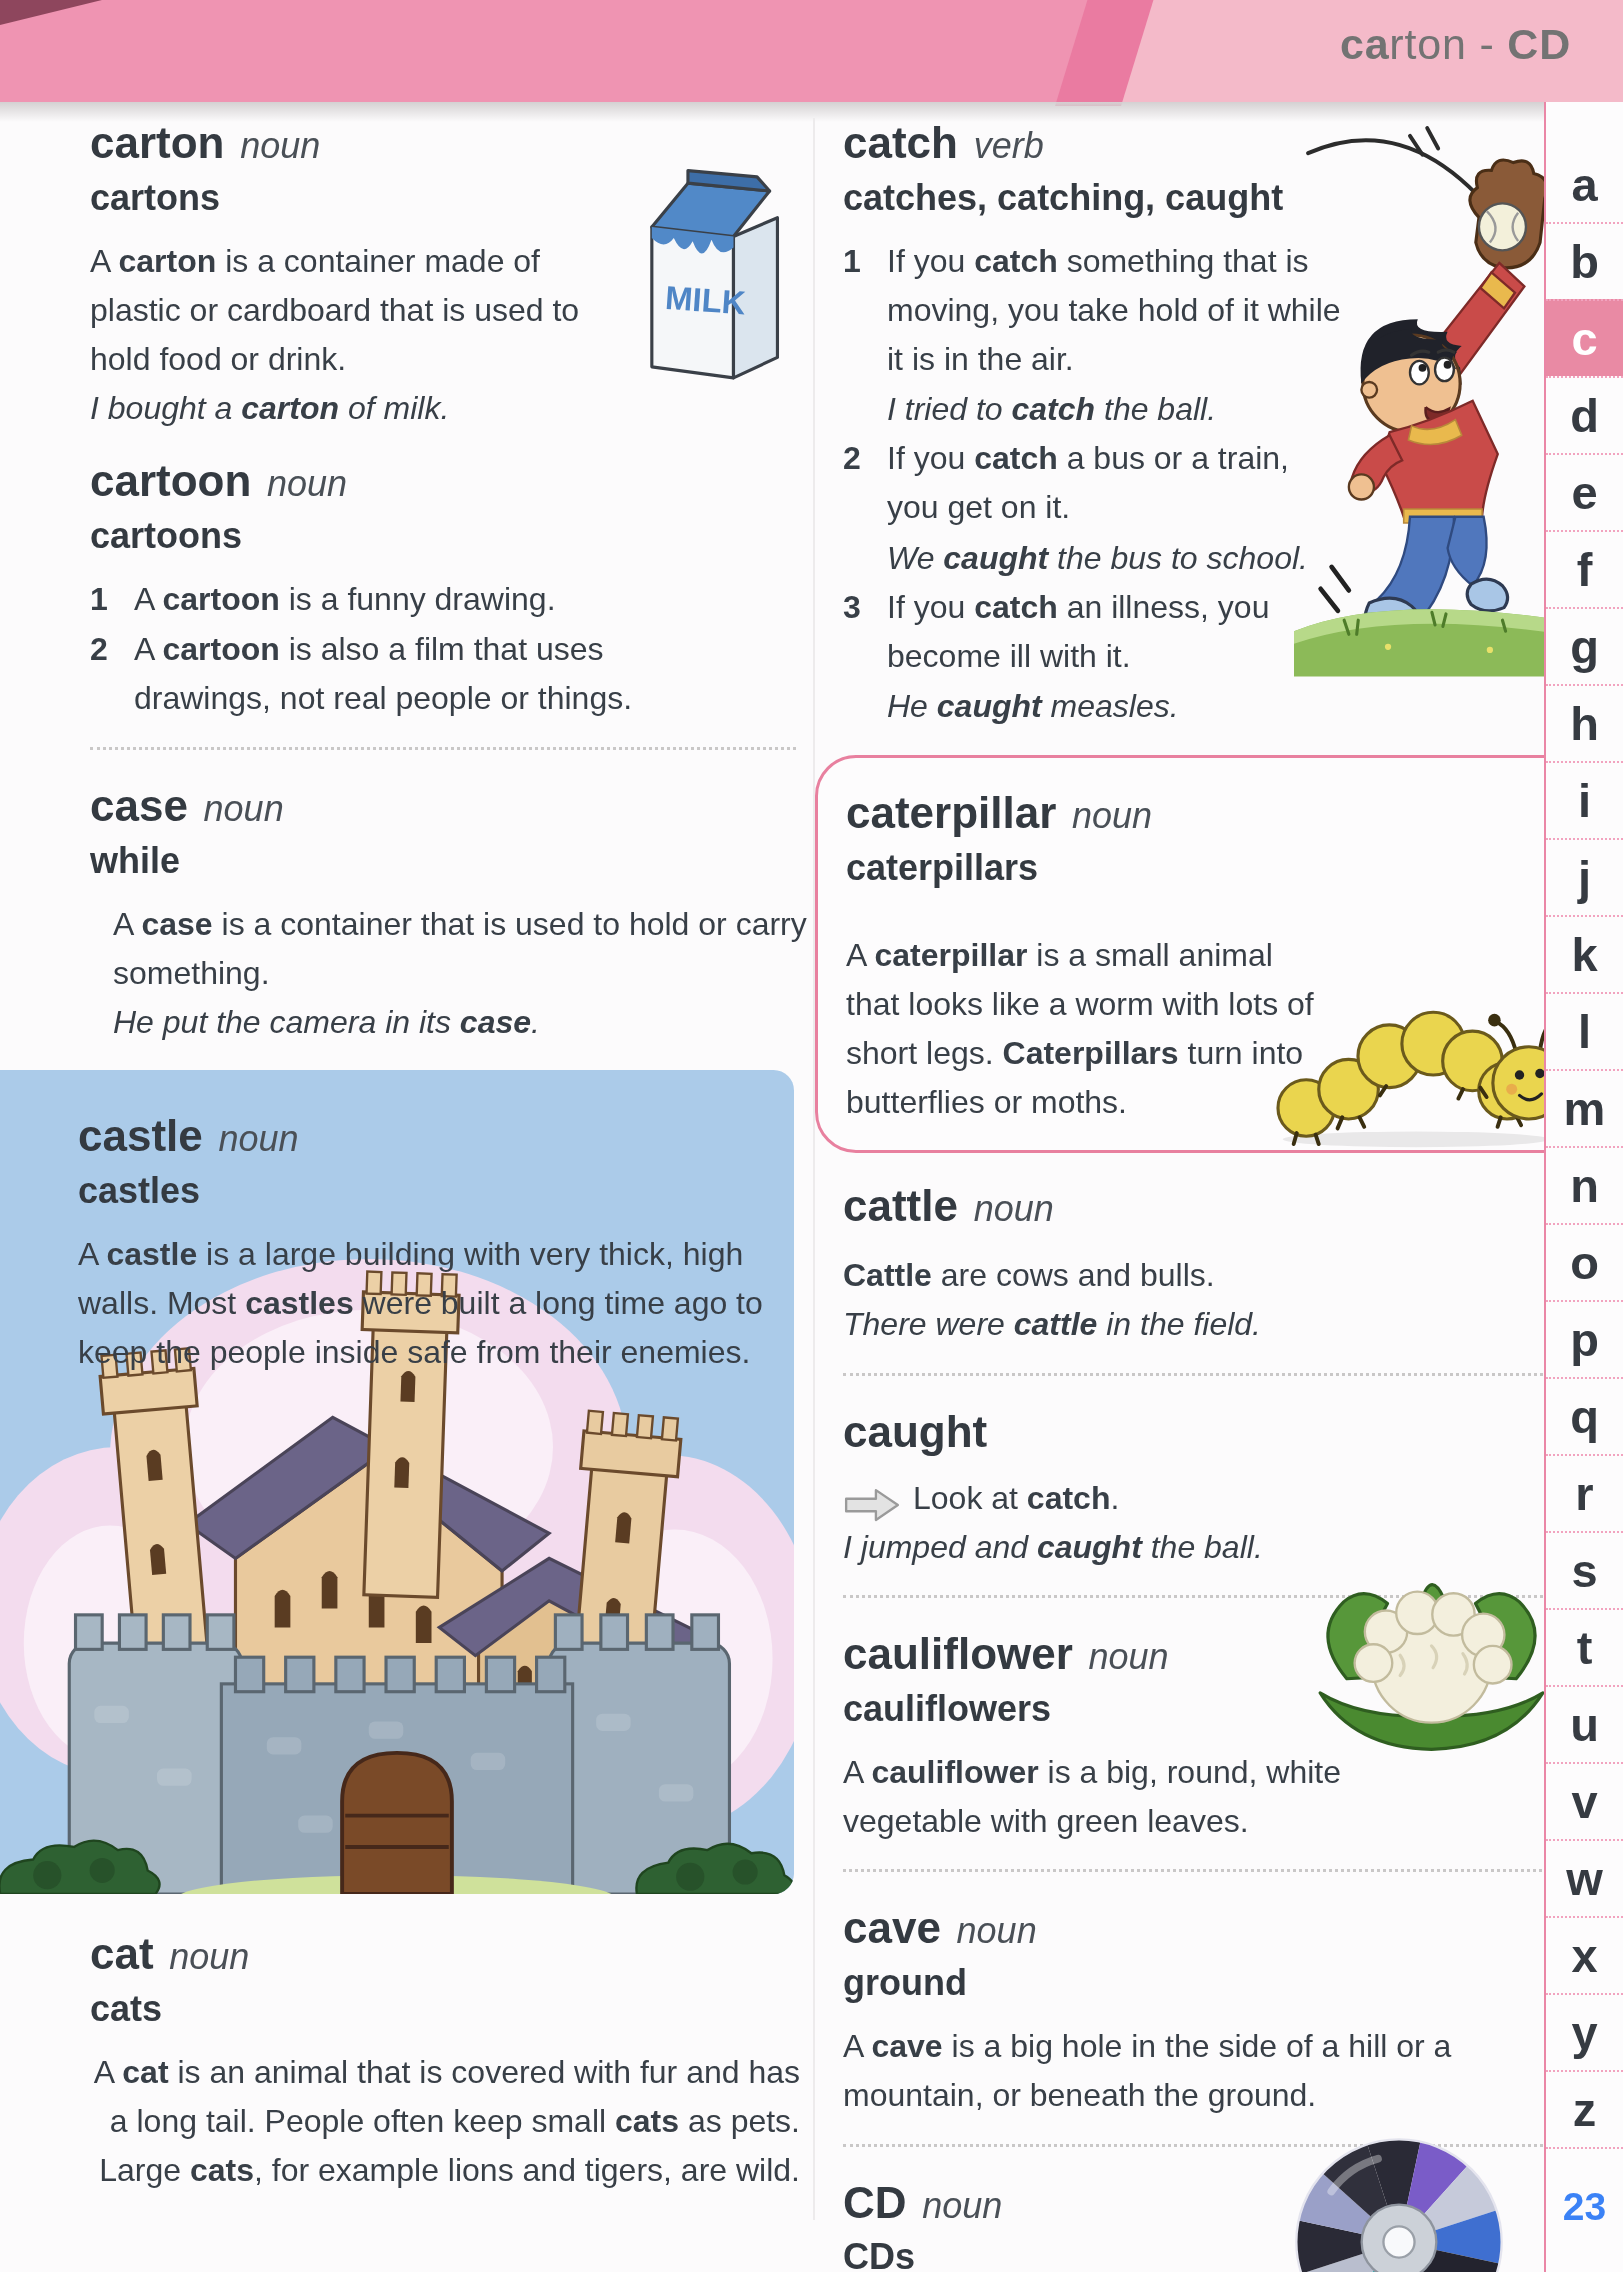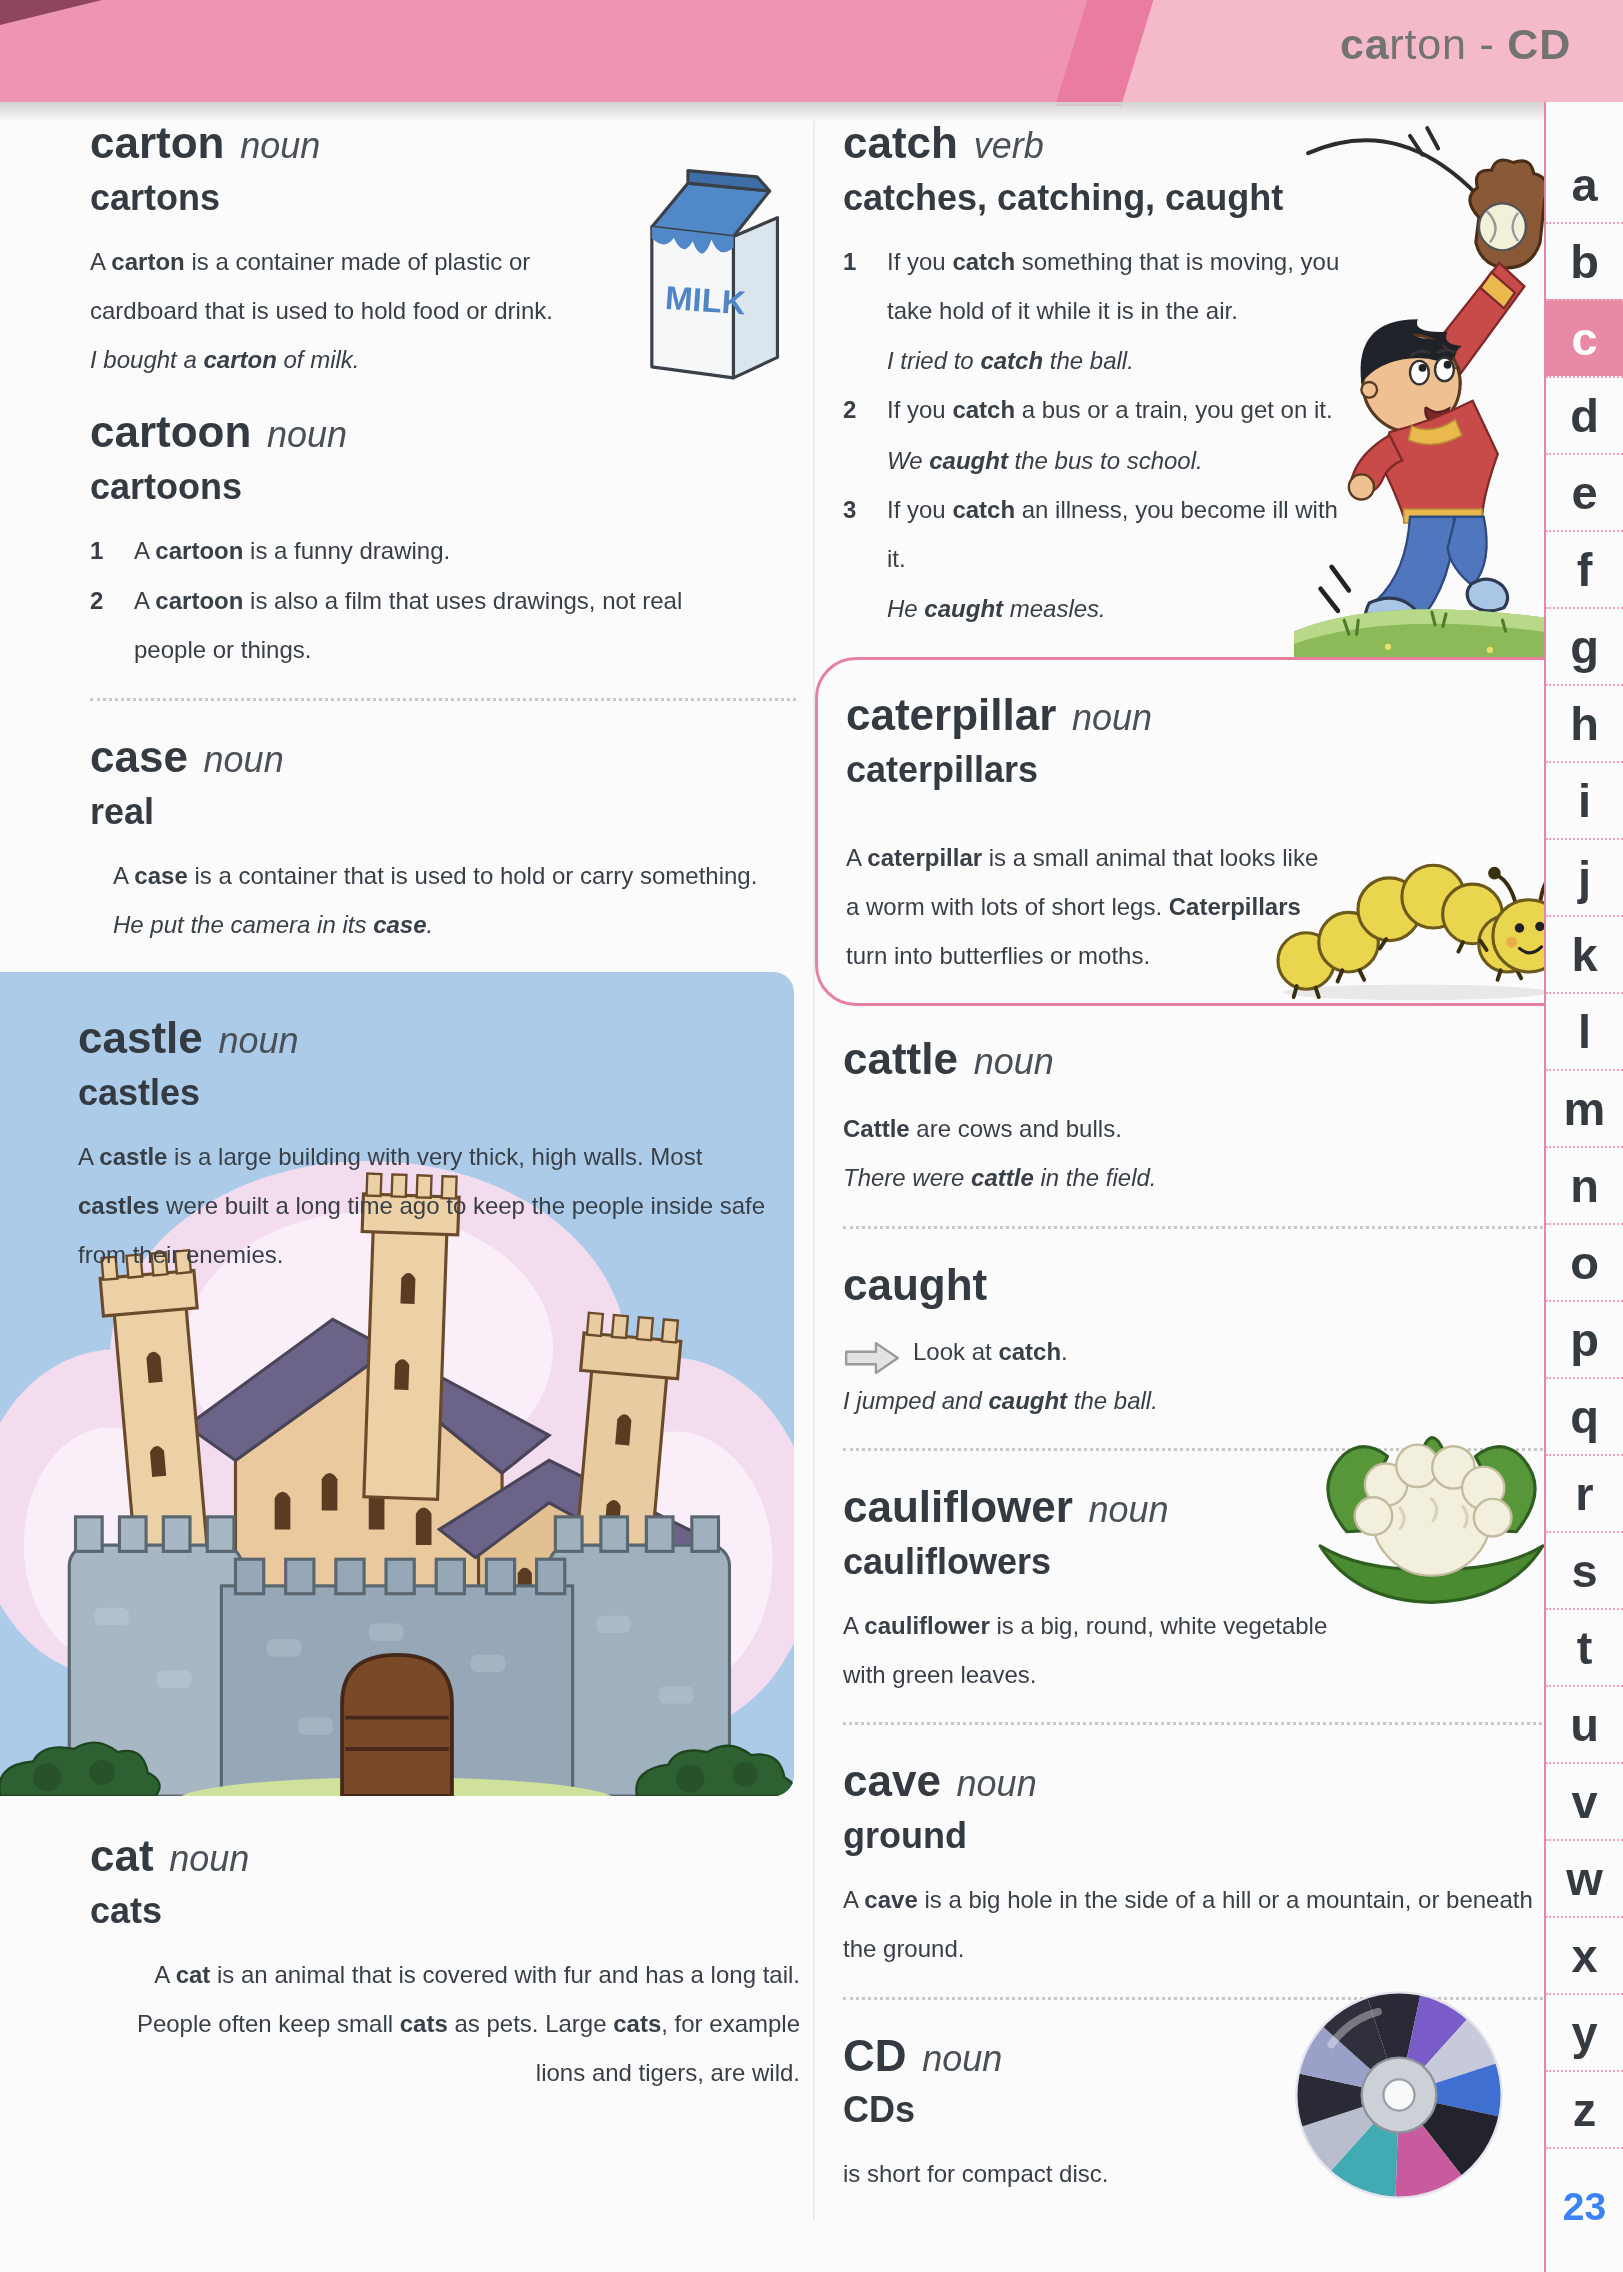--- a/index.html
+++ b/index.html
@@ -32,21 +32,21 @@
   .col{position:absolute;top:118px;}
   .col-left{left:90px;width:706px;}
   .col-right{left:843px;width:706px;}
 
   
   .entry{position:relative;margin-bottom:23.5px;}
   .divider{border-top:3.1px dotted #c9c7c7;height:0;margin:17px 0 31px;}
   .hw-line{margin:0;font-size:44px;line-height:50px;font-weight:bold;color:#343a41;}
   .pos{font-weight:normal;font-style:italic;font-size:36px;color:#4a5057;margin-left:15.7px;}
   .forms{margin-top:4.7px;font-size:36px;line-height:44px;font-weight:bold;color:#343a41;}
-  .entry-body{margin-top:17px;font-size:24px;line-height:49px;}
+  .entry-body{margin-top:17px;font-size:32px;line-height:49px;}
   .entry-body p{margin:0;}
   .def{margin-bottom:3.1px;}
   .ex{font-style:italic;margin-top:3.1px;}
   .sense{display:flex;margin-bottom:1.6px;}
   .sense .num{font-weight:bold;width:44px;flex:none;}
   .sense-text{margin:0;}
   .sense-ex{padding-left:44px;margin:1.6px 0 7.8px;}
   .xref{display:flex;align-items:flex-end;gap:12px;margin-bottom:6.3px;}
   .arrow-icon{width:58px;height:36px;flex:none;display:inline-block;}
 
@@ -131,21 +131,21 @@
           </div>
           <div class="sense">
             <span class="num">2</span>
             <p class="sense-text">A <b>cartoon</b> is also a film that uses drawings, not real people or things.</p>
           </div>
         </div>
       </section>
       <section class="entry e-case">
         <div class="divider"></div>
         <h2 class="hw-line"><span class="hw">case</span><span class="pos">noun</span></h2>
-        <div class="forms">real</div>
+        <div class="forms">while</div>
         <div class="entry-body">
           <p class="def">A <b>case</b> is a container that is used to hold or carry something.</p>
           <p class="ex">He put the camera in its <b>case</b>.</p>
         </div>
       </section>
       <section class="entry e-castle box-blue">
         <h2 class="hw-line"><span class="hw">castle</span><span class="pos">noun</span></h2>
         <div class="forms">castles</div>
         <div class="entry-body">
           <p class="def">A <b>castle</b> is a large building with very thick, high walls. Most <b>castles</b> were built a long time ago to keep the people inside safe from their enemies.</p>

